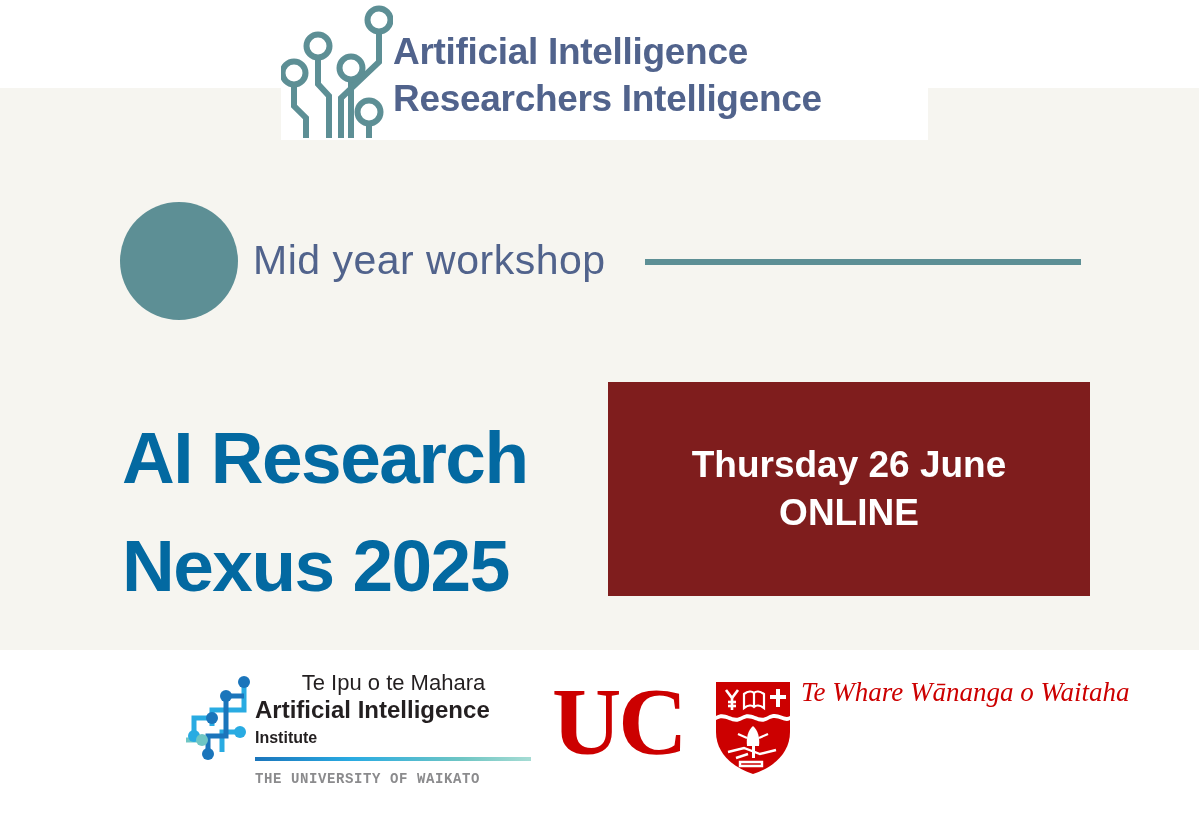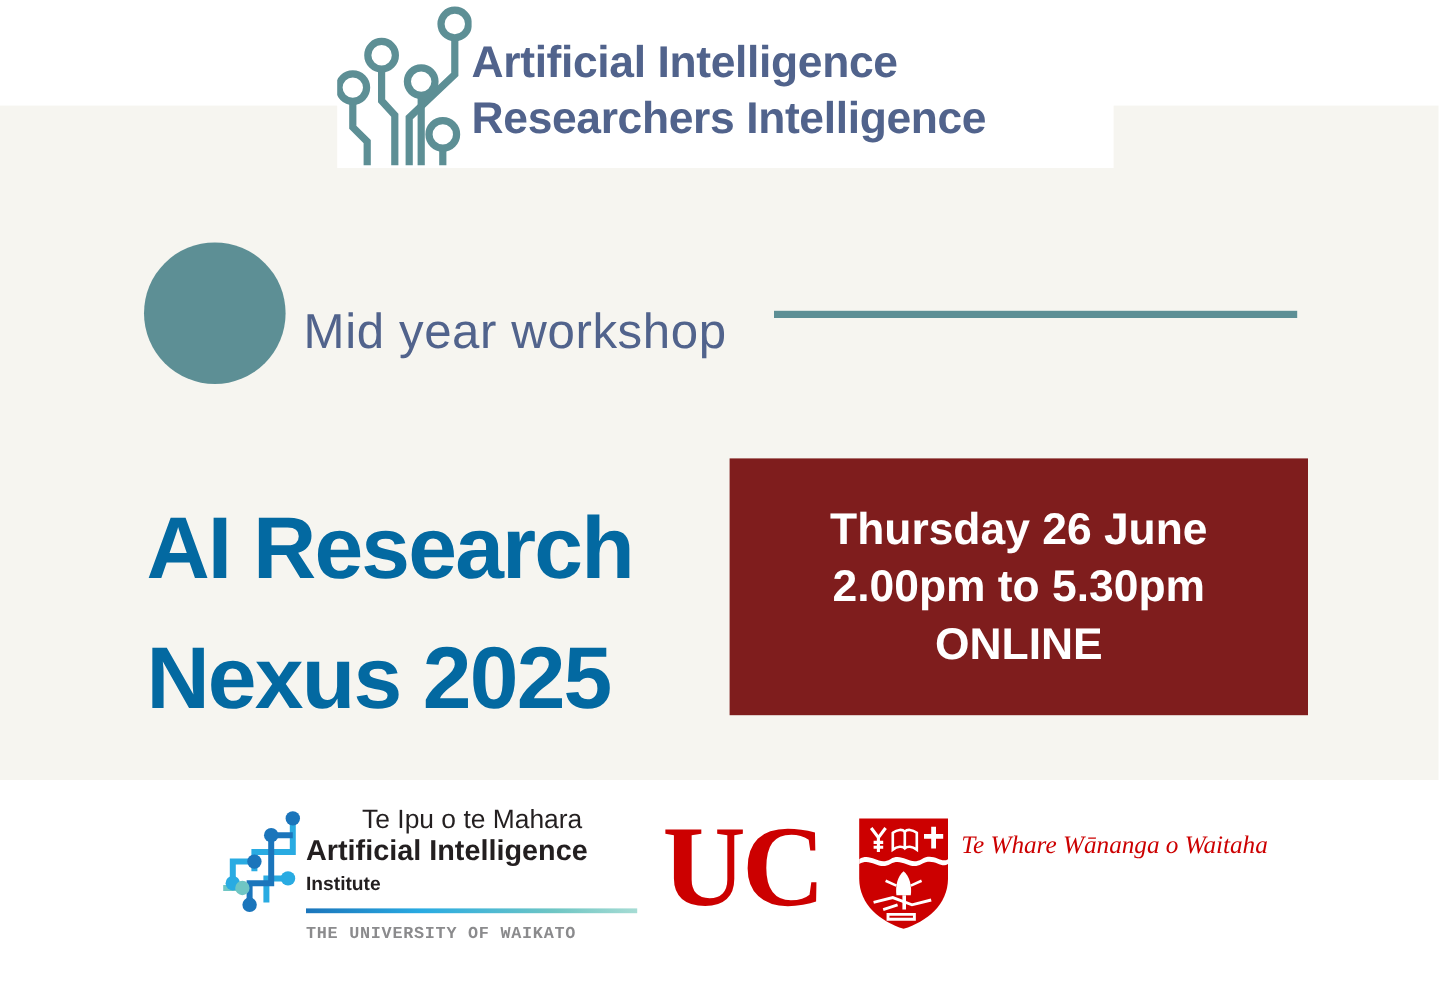--- a/index.html
+++ b/index.html
@@ -75,21 +75,20 @@
     position: absolute;
     left: 253px;
     top: 234px;
     color: #51638c;
     font-family: "Liberation Sans", sans-serif;
     font-weight: normal;
     font-size: 41px;
     line-height: 52px;
     letter-spacing: 0.5px;
     white-space: nowrap;
-    margin-top: 16px;
   }
   .rule {
     position: absolute;
     left: 645px;
     top: 259px;
     width: 436px;
     height: 6px;
     background: #5d8f95;
   }
 
@@ -229,26 +228,26 @@
   .uc-n1, .uc-n2 {
     color: #cc0000;
     font-family: "Liberation Serif", serif;
     font-weight: bold;
     font-size: 33px;
     line-height: 35px;
     letter-spacing: -0.2px;
     white-space: nowrap;
   }
   .uc-n3 {
-    margin-top: 14px;
+    margin-top: 2px;
     color: #cc0000;
     font-family: "Liberation Serif", serif;
     font-style: italic;
     font-weight: normal;
-    font-size: 21px;
+    font-size: 27px;
     line-height: 24px;
     white-space: nowrap;
   }
 </style>
 </head>
 <body>
 
 <div id="poster">
 
   <div class="band-cream"></div>
@@ -287,21 +286,20 @@
   <div class="workshop-label">Mid year workshop</div>
   <div class="rule"></div>
 
   <div class="title">
     <span>AI Research</span>
     <span class="l2">Nexus 2025</span>
   </div>
 
   <div class="date-box">
     <div class="dline">Thursday 26 June</div>
-    <div class="dline">2.00pm to 5.30pm</div>
     <div class="dline">ONLINE</div>
   </div>
 
   <div class="waikato">
     <div class="waikato-mark">
       <svg viewBox="0 0 72 90" width="72" height="90" xmlns="http://www.w3.org/2000/svg">
         <g fill="none" stroke-width="5" stroke-linecap="butt" stroke-linejoin="miter">
           <path d="M62 8 L62 36 L30 36 L30 52" stroke="#29abe2"></path>
           <path d="M62 22 L44 22" stroke="#1b75bb"></path>
           <path d="M30 44 L12 44 L12 62" stroke="#29abe2"></path>

